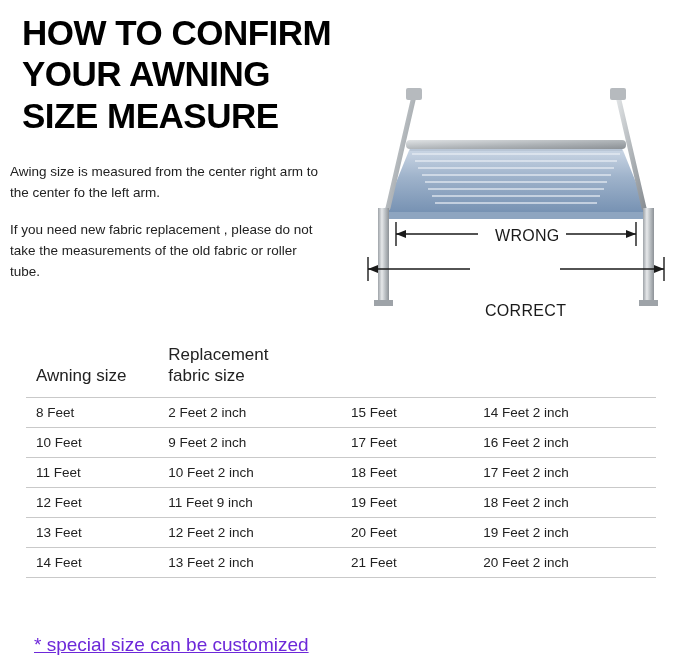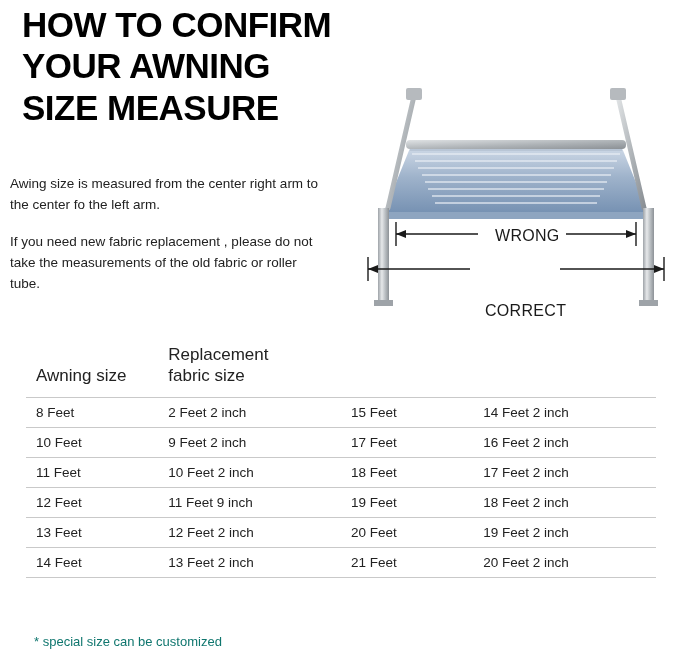--- a/index.html
+++ b/index.html
@@ -13,37 +13,37 @@
     position: relative;
     font-family: "Liberation Sans", sans-serif;
     color: #111;
     overflow: hidden;
   }
 
   
   .heading {
     position: absolute;
     left: 22px;
-    top: 4px;
+    top: 12px;
     width: 420px;
     font-weight: bold;
     font-size: 35px;
     line-height: 1.18;
     letter-spacing: -0.5px;
     text-transform: uppercase;
     font-family: "Liberation Sans", sans-serif;
     color: #000;
   }
   .heading div { white-space: nowrap; }
 
   
   .para-block {
     position: absolute;
     left: 10px;
-    top: 174px;
+    top: 162px;
     width: 320px;
     font-size: 13.5px;
     line-height: 1.55;
     color: #222;
   }
   .para-block p { margin: 0 0 16px 0; }
 
   
   .illo {
     position: absolute;
@@ -96,22 +96,23 @@
   table.sizes tr.last td { border-bottom: 1px solid #c9c9c9; }
   .col-a { width: 21%; }
   .col-b { width: 29%; }
   .col-c { width: 21%; }
   .col-d { width: 29%; }
 
   .footnote {
     position: absolute;
     left: 34px;
     top: 634px;
-    font-size: 13px;
-    color: #0f766e;
+    font-size: 19px;
+    color: #6d28d9;
+    text-decoration: underline;
   }
 </style>
 </head>
 <body>
 
 <div class="heading">
   <div>HOW TO CONFIRM</div>
   <div>YOUR AWNING</div>
   <div>SIZE MEASURE</div>
 </div>

